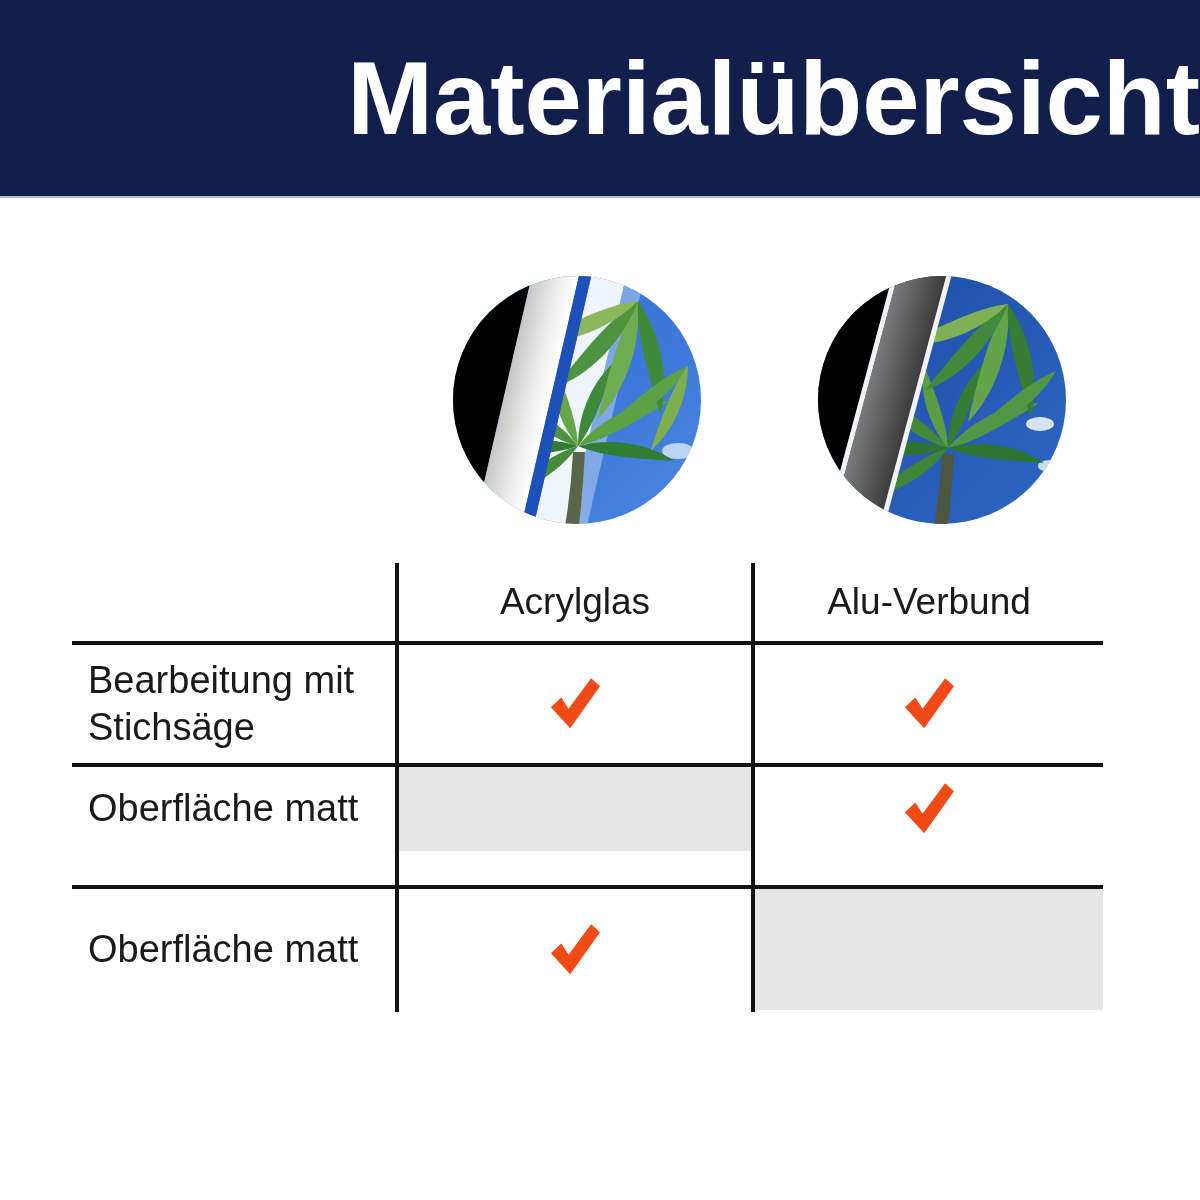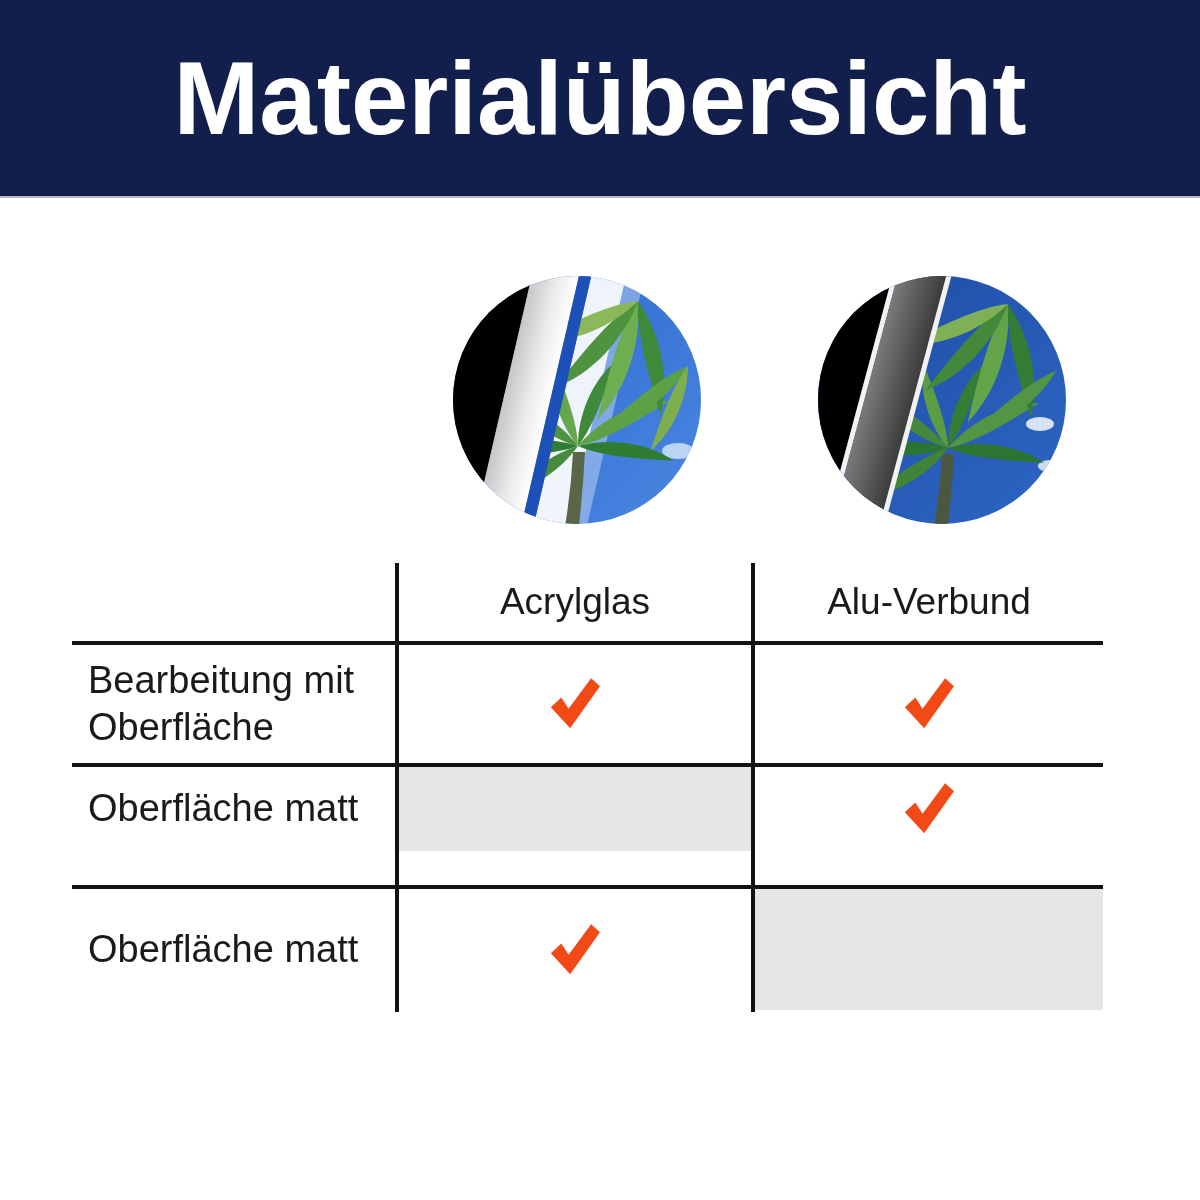--- a/index.html
+++ b/index.html
@@ -4,21 +4,21 @@
 <style>
   html,body{margin:0;padding:0;background:#fff;}
   .canvas{
     position:relative;width:1200px;height:1200px;background:#ffffff;overflow:hidden;
     font-family:"Liberation Sans","DejaVu Sans",sans-serif;color:var(--text,#1a1a1a);
   }
   
   .banner{
     position:absolute;left:0;top:0;width:1200px;height:198px;box-sizing:border-box;
     background:var(--header-bg,#121f4d);border-bottom:2px solid #b6bac7;
-    display:flex;align-items:center;justify-content:center;
+    display:flex;align-items:center;justify-content:flex-end;
   }
   .banner h1{
     margin:0;font-size:103px;font-weight:700;line-height:1;
     color:var(--title-text,#ffffff);letter-spacing:0;
   }
   
   .sample{position:absolute;width:248px;height:248px;}
   .sample-acryl{left:453px;top:276px;}
   .sample-alu{left:818px;top:276px;}
   .sample svg{display:block;}
@@ -162,21 +162,21 @@
 
   <div class="vline vline-1"></div>
   <div class="vline vline-2"></div>
   <div class="hline hline-1"></div>
   <div class="hline hline-2"></div>
   <div class="hline hline-3"></div>
 
   <div class="col-head col-head-1">Acrylglas</div>
   <div class="col-head col-head-2">Alu-Verbund</div>
 
-  <div class="row-label r1">Bearbeitung mit Oberfläche</div>
+  <div class="row-label r1">Bearbeitung mit Stichsäge</div>
   <div class="row-label r2">Oberfläche matt</div>
   <div class="row-label r3">Oberfläche matt</div>
 
   <div class="cell c1 r1">
   <svg class="check" viewBox="0 0 72 72" aria-hidden="true">
     <path d="M6 40 L19 28 L28 42 L56 4 L67 14 L30 66 Z" fill="var(--check,#f24a17)"></path>
   </svg>
 </div>
   <div class="cell c2 r1">
   <svg class="check" viewBox="0 0 72 72" aria-hidden="true">

